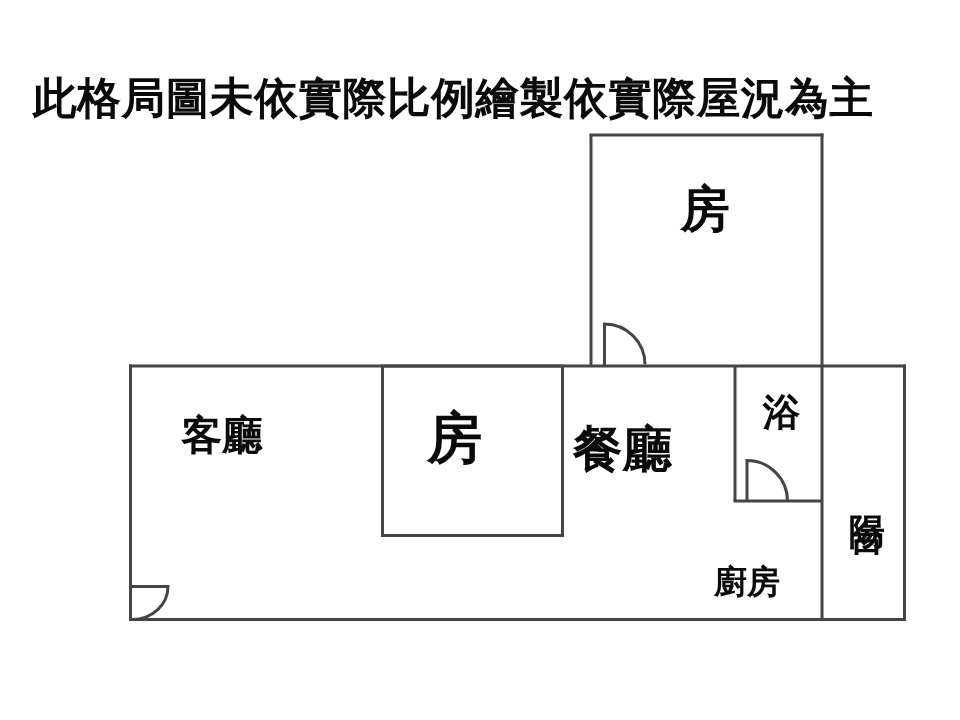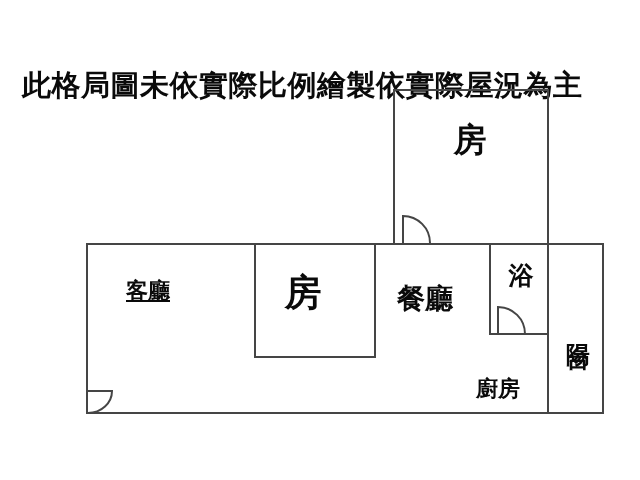--- a/index.html
+++ b/index.html
@@ -13,39 +13,38 @@
   }
   .disclaimer {
     position: absolute;
     left: 22px;
     top: 46px;
     font-size: 29px;
     font-weight: bold;
     color: #0a0a0a;
     letter-spacing: 0.5px;
     white-space: nowrap;
-    margin-top: 20px;
   }
   .plan-svg {
     position: absolute;
     left: 0;
     top: 0;
   }
   .room-label {
     position: absolute;
     transform: translate(-50%, -50%);
     font-weight: bold;
     color: #0a0a0a;
     white-space: nowrap;
     line-height: 1;
   }
-  .lbl-living   { left: 148px; top: 291px; font-size: 22px; text-decoration: underline; }
+  .lbl-living   { left: 148px; top: 291px; font-size: 27px; }
   .lbl-bed-mid  { left: 303px; top: 292px; font-size: 37px; }
   .lbl-bed-top  { left: 470px; top: 139px; font-size: 33px; }
-  .lbl-dining   { left: 425px; top: 299px; font-size: 28px; }
+  .lbl-dining   { left: 415px; top: 299px; font-size: 33px; }
   .lbl-bath     { left: 521px; top: 275px; font-size: 25px; }
   .lbl-kitchen  { left: 498px; top: 389px; font-size: 22px; }
   .lbl-balcony  {
     left: 578px; top: 326px; font-size: 24px;
     writing-mode: vertical-rl;
     text-orientation: upright;
     letter-spacing: 2px;
   }
 </style>
 </head>

